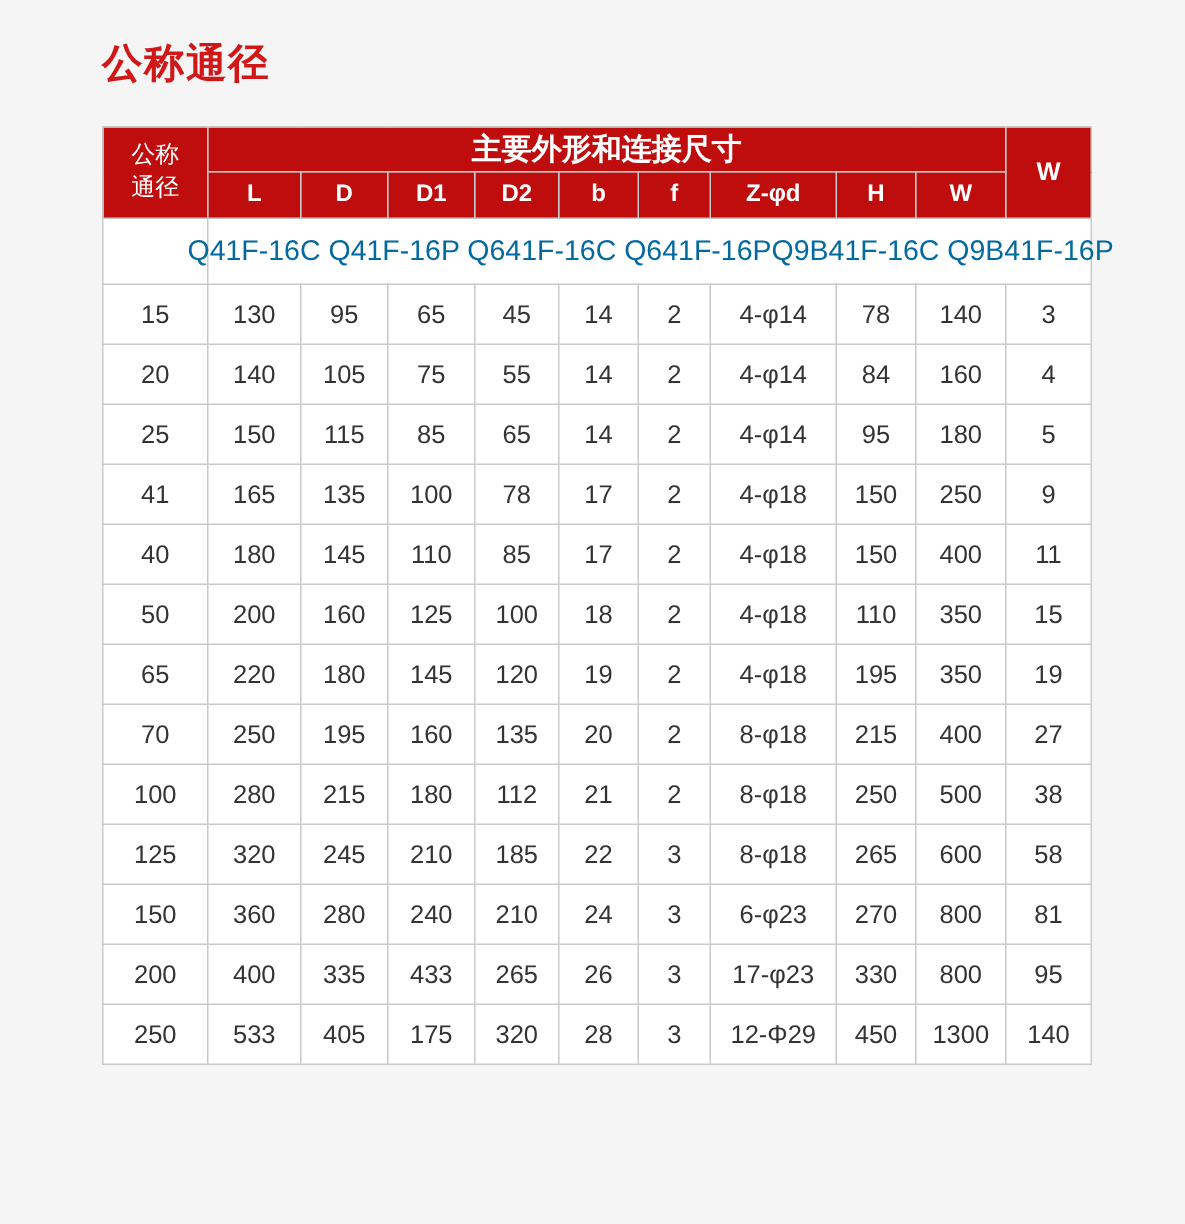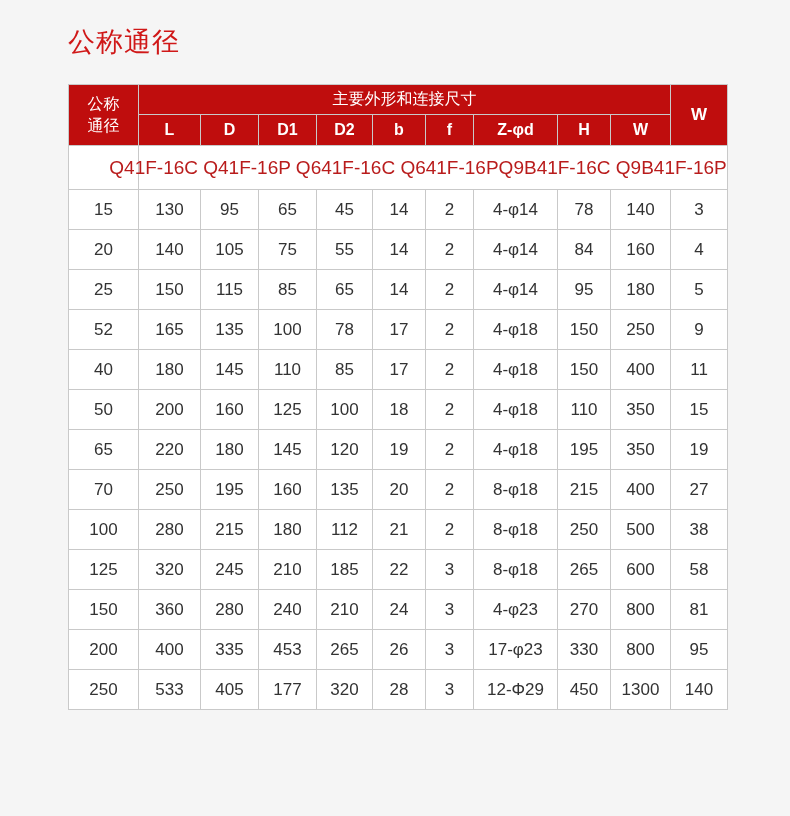--- a/index.html
+++ b/index.html
@@ -14,44 +14,44 @@
   *{box-sizing:border-box;}
   html,body{margin:0;padding:0;}
   body{
     width:790px;height:816px;
     background:var(--page-bg);
     font-family:"Liberation Sans","DejaVu Sans",sans-serif;
     position:relative;overflow:hidden;
   }
   .page-title{
     position:absolute;left:68px;top:24px;
-    font-size:27px;font-weight:normal;color:var(--title-red);
+    font-size:27px;font-weight:bold;color:var(--title-red);
     letter-spacing:1px;
   }
   table.spec-table{
     position:absolute;left:68px;top:84px;
     border-collapse:collapse;table-layout:fixed;
     width:659px;
     background:var(--cell-bg);
   }
   table.spec-table th, table.spec-table td{
     border:1px solid var(--border-gray);
     text-align:center;vertical-align:middle;
     padding:0;
   }
   thead th{
     background:var(--header-red);
     color:var(--header-text);
     font-weight:bold;
   }
   th.dn-header{font-size:16px;font-weight:normal;line-height:1.4;margin-left:21px;}
-  th.group-header{font-size:16px;font-weight:normal;height:30px;}
+  th.group-header{font-size:20px;font-weight:bold;height:30px;}
   th.w-outer-header{font-size:17px;}
   tr.dim-row th{height:31px;font-size:16px;}
-  tr.models-row td{height:44px;font-size:19px;color:#b91c1c;}
+  tr.models-row td{height:44px;font-size:19px;color:#0369a1;padding-left:16px;}
   tr.models-row .models-text{white-space:nowrap;display:inline-block;margin-left:-30px;}
   tbody td{height:40px;font-size:17px;color:var(--cell-text);background:var(--cell-bg);}
 </style>
 </head>
 <body>
 
 <div class="page-title">公称通径</div>
 
 <table class="spec-table">
   <colgroup>
@@ -128,21 +128,21 @@
         <td>85</td>
         <td>65</td>
         <td>14</td>
         <td>2</td>
         <td>4-φ14</td>
         <td>95</td>
         <td>180</td>
         <td>5</td>
       </tr>
       <tr>
-        <td>52</td>
+        <td>41</td>
         <td>165</td>
         <td>135</td>
         <td>100</td>
         <td>78</td>
         <td>17</td>
         <td>2</td>
         <td>4-φ18</td>
         <td>150</td>
         <td>250</td>
         <td>9</td>
@@ -226,43 +226,43 @@
         <td>58</td>
       </tr>
       <tr>
         <td>150</td>
         <td>360</td>
         <td>280</td>
         <td>240</td>
         <td>210</td>
         <td>24</td>
         <td>3</td>
-        <td>4-φ23</td>
+        <td>6-φ23</td>
         <td>270</td>
         <td>800</td>
         <td>81</td>
       </tr>
       <tr>
         <td>200</td>
         <td>400</td>
         <td>335</td>
-        <td>453</td>
+        <td>433</td>
         <td>265</td>
         <td>26</td>
         <td>3</td>
         <td>17-φ23</td>
         <td>330</td>
         <td>800</td>
         <td>95</td>
       </tr>
       <tr>
         <td>250</td>
         <td>533</td>
         <td>405</td>
-        <td>177</td>
+        <td>175</td>
         <td>320</td>
         <td>28</td>
         <td>3</td>
         <td>12-Φ29</td>
         <td>450</td>
         <td>1300</td>
         <td>140</td>
       </tr>
     </tbody>
 </table>

